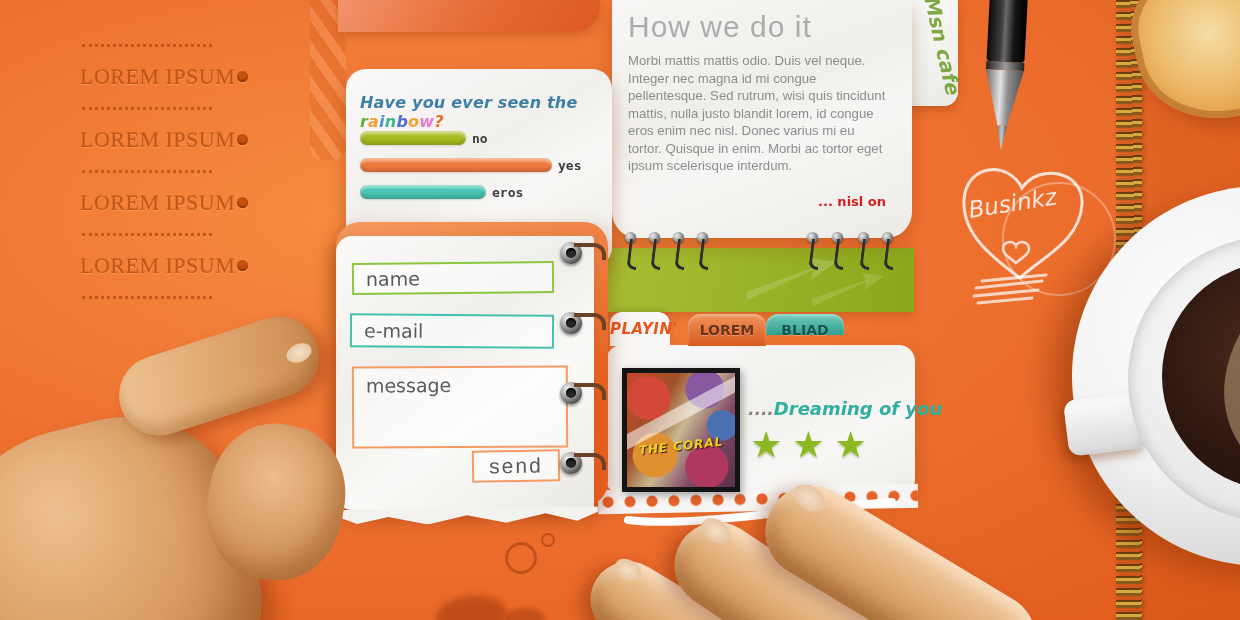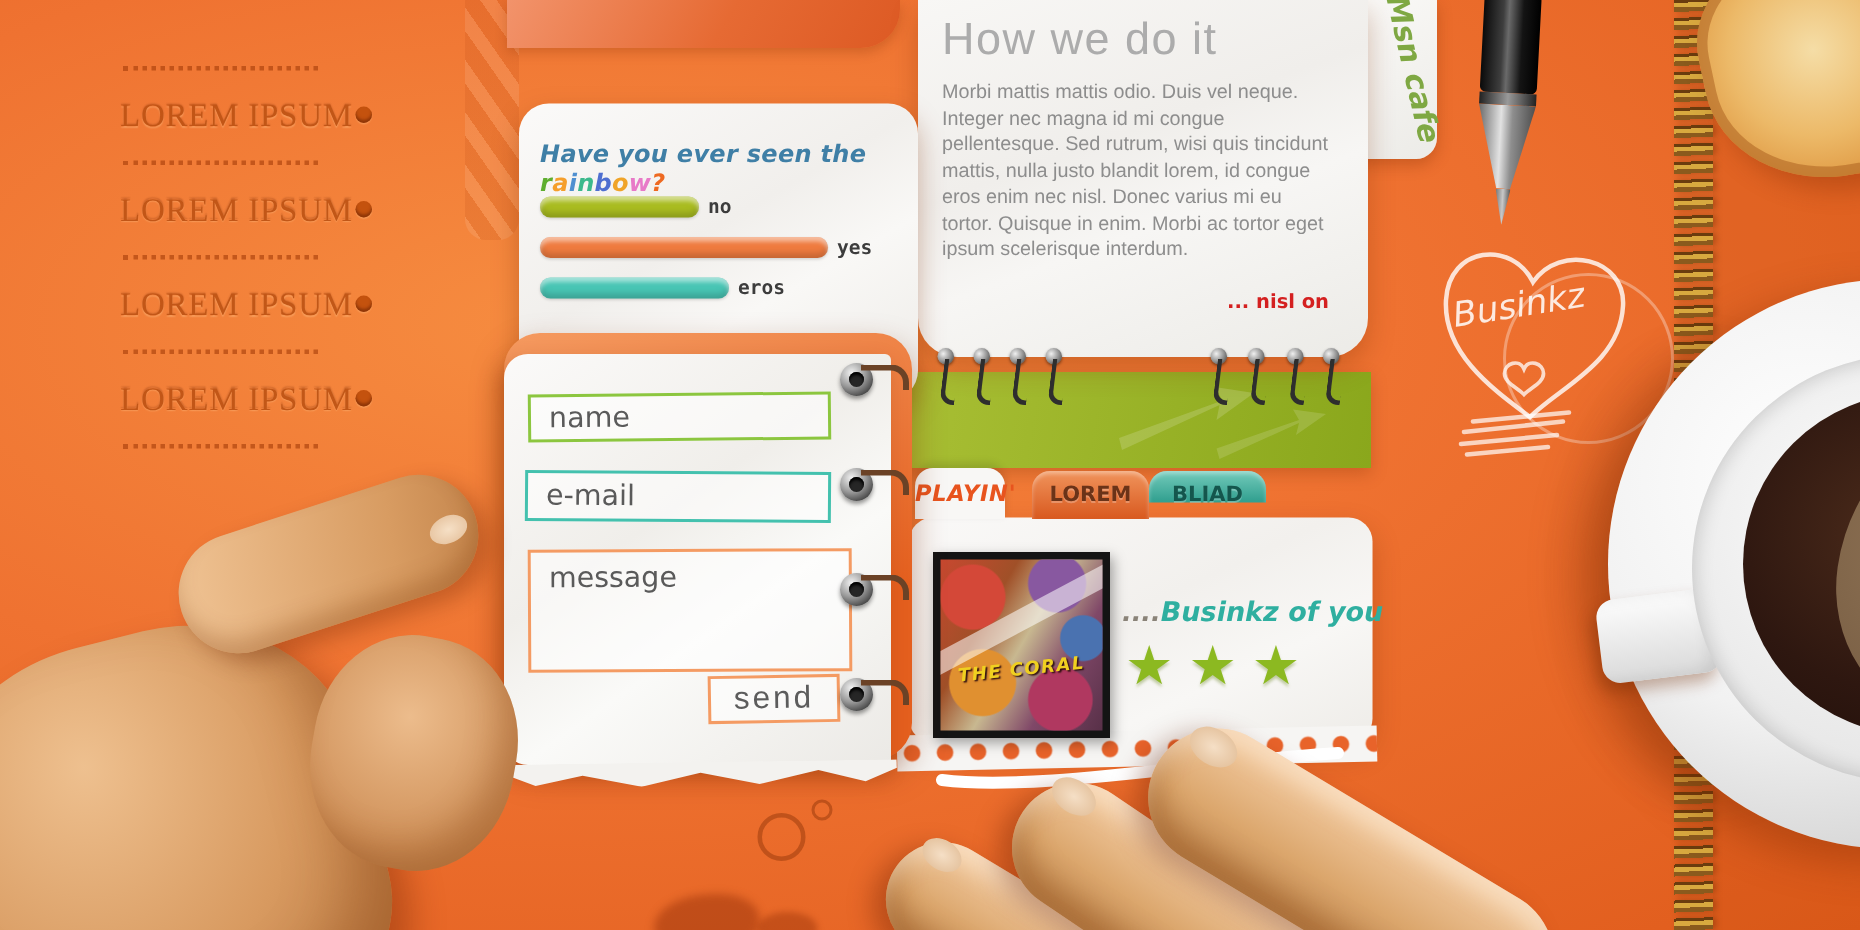--- a/index.html
+++ b/index.html
@@ -306,21 +306,21 @@
   <section class="abs music-card"></section>
   <div class="abs perf"></div>
   <svg class="abs swoosh" viewBox="0 0 280 44">
     <path d="M8,28 C70,36 180,16 272,10" fill="none" stroke="#ffffff" stroke-width="8" stroke-linecap="round"></path>
   </svg>
   <div class="abs album">
     <div class="album-art">
       <div class="album-title">THE CORAL</div>
     </div>
   </div>
-  <div class="track-line"><span>....</span><b>Businkz of you</b></div>
+  <div class="track-line"><span>....</span><b>Dreaming of you</b></div>
   <div class="stars">★★★</div>
 
   <div class="abs contact-back"></div>
   <section class="abs contact-card"></section>
   <div class="abs card-torn"></div>
   <div class="fring" style="left:560px;top:242px">
       <span class="eye"></span>
       <span class="hook"></span>
     </div>
   <div class="fring" style="left:560px;top:312px">

